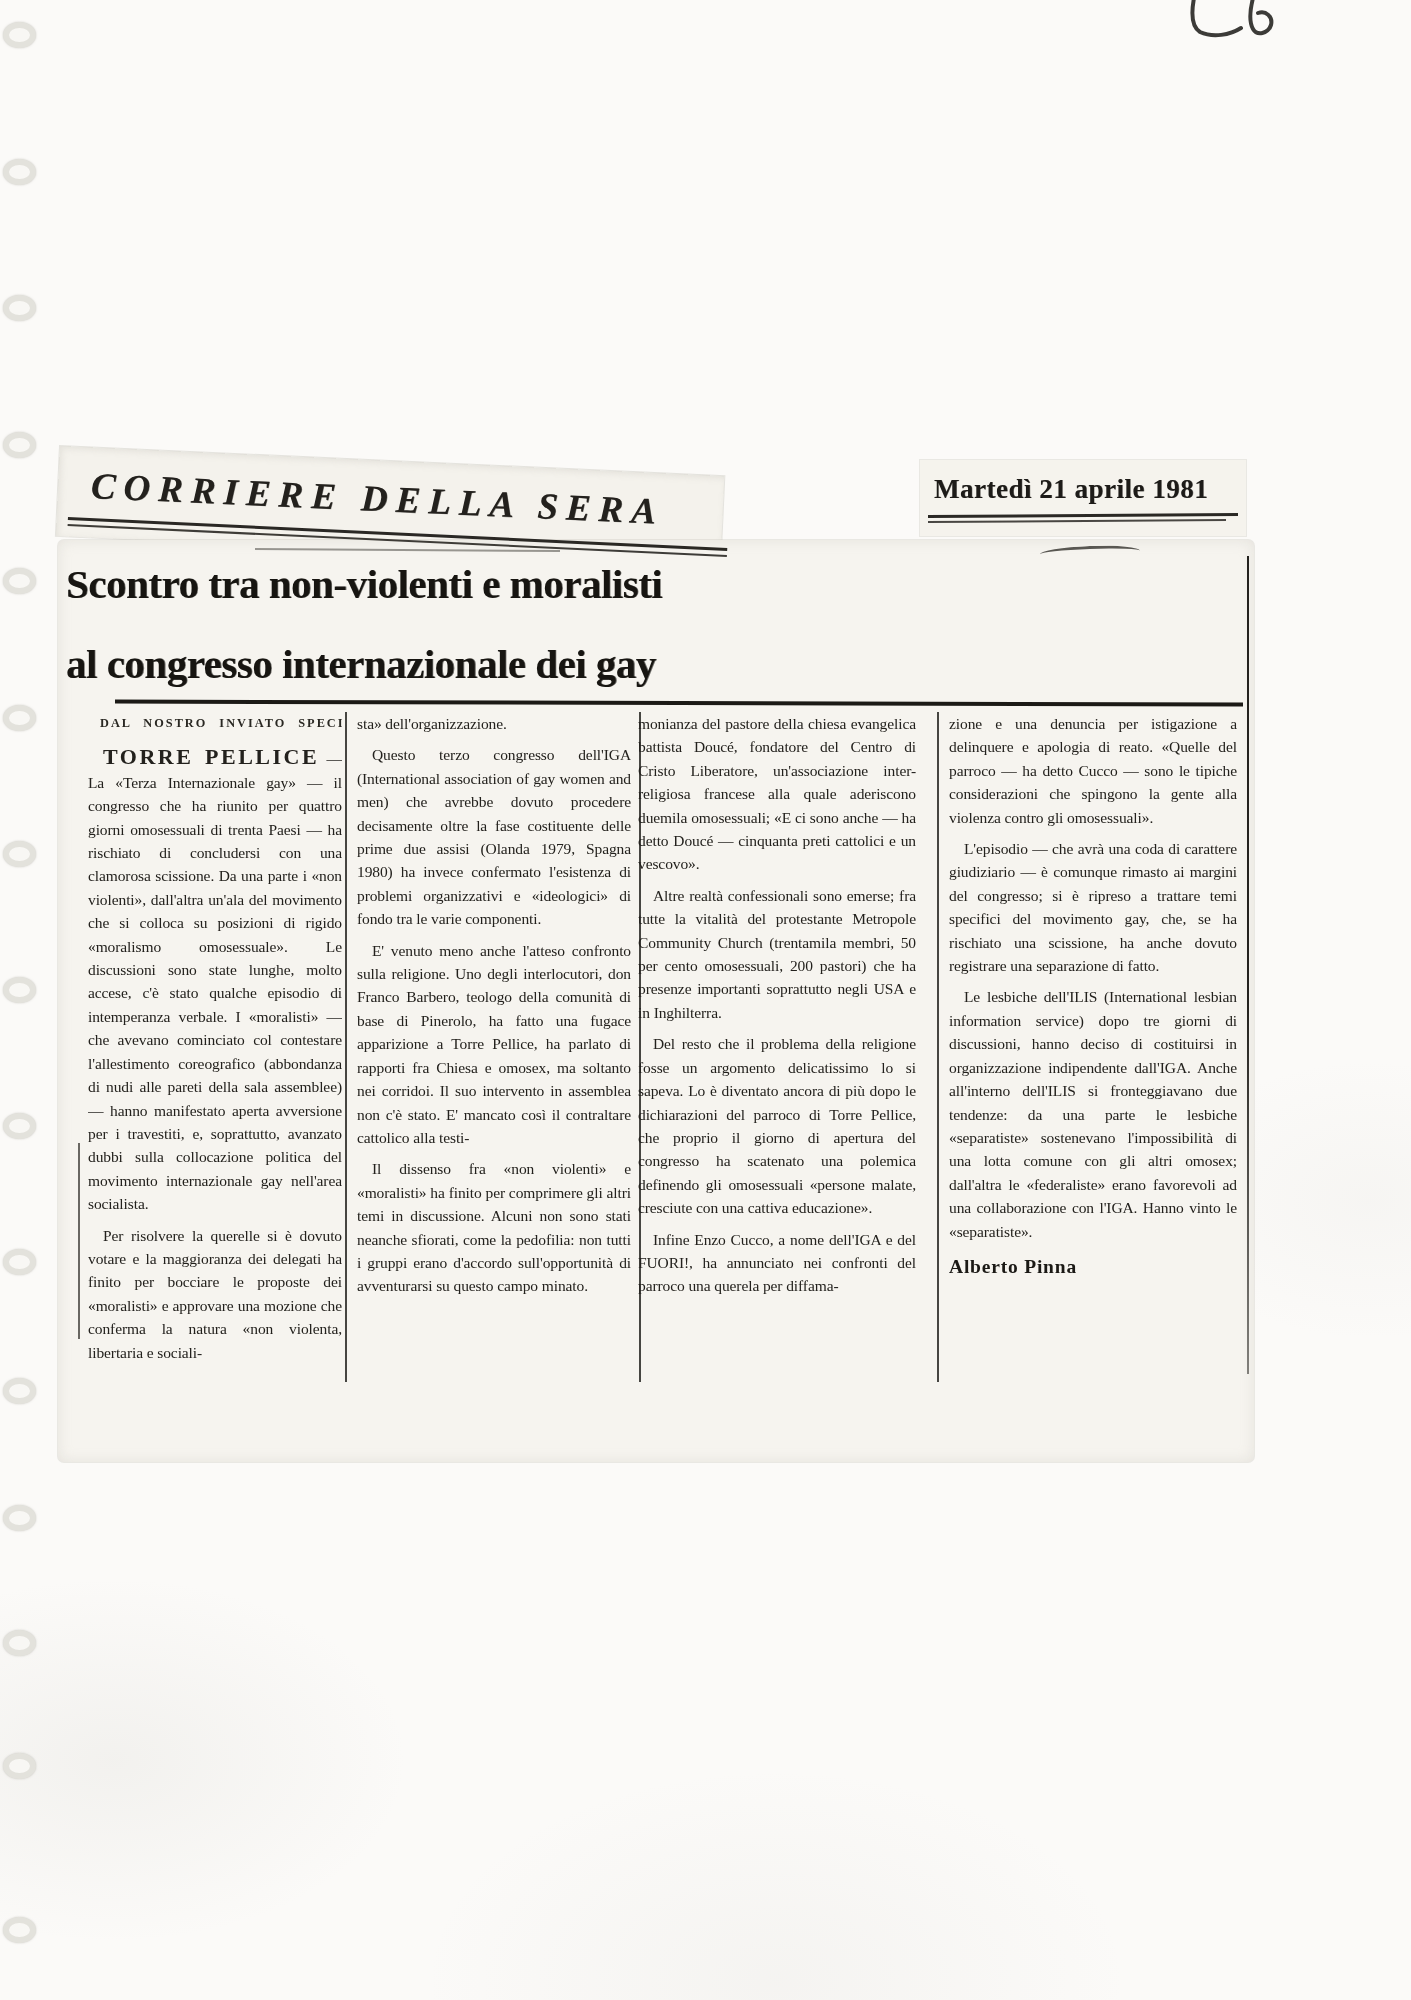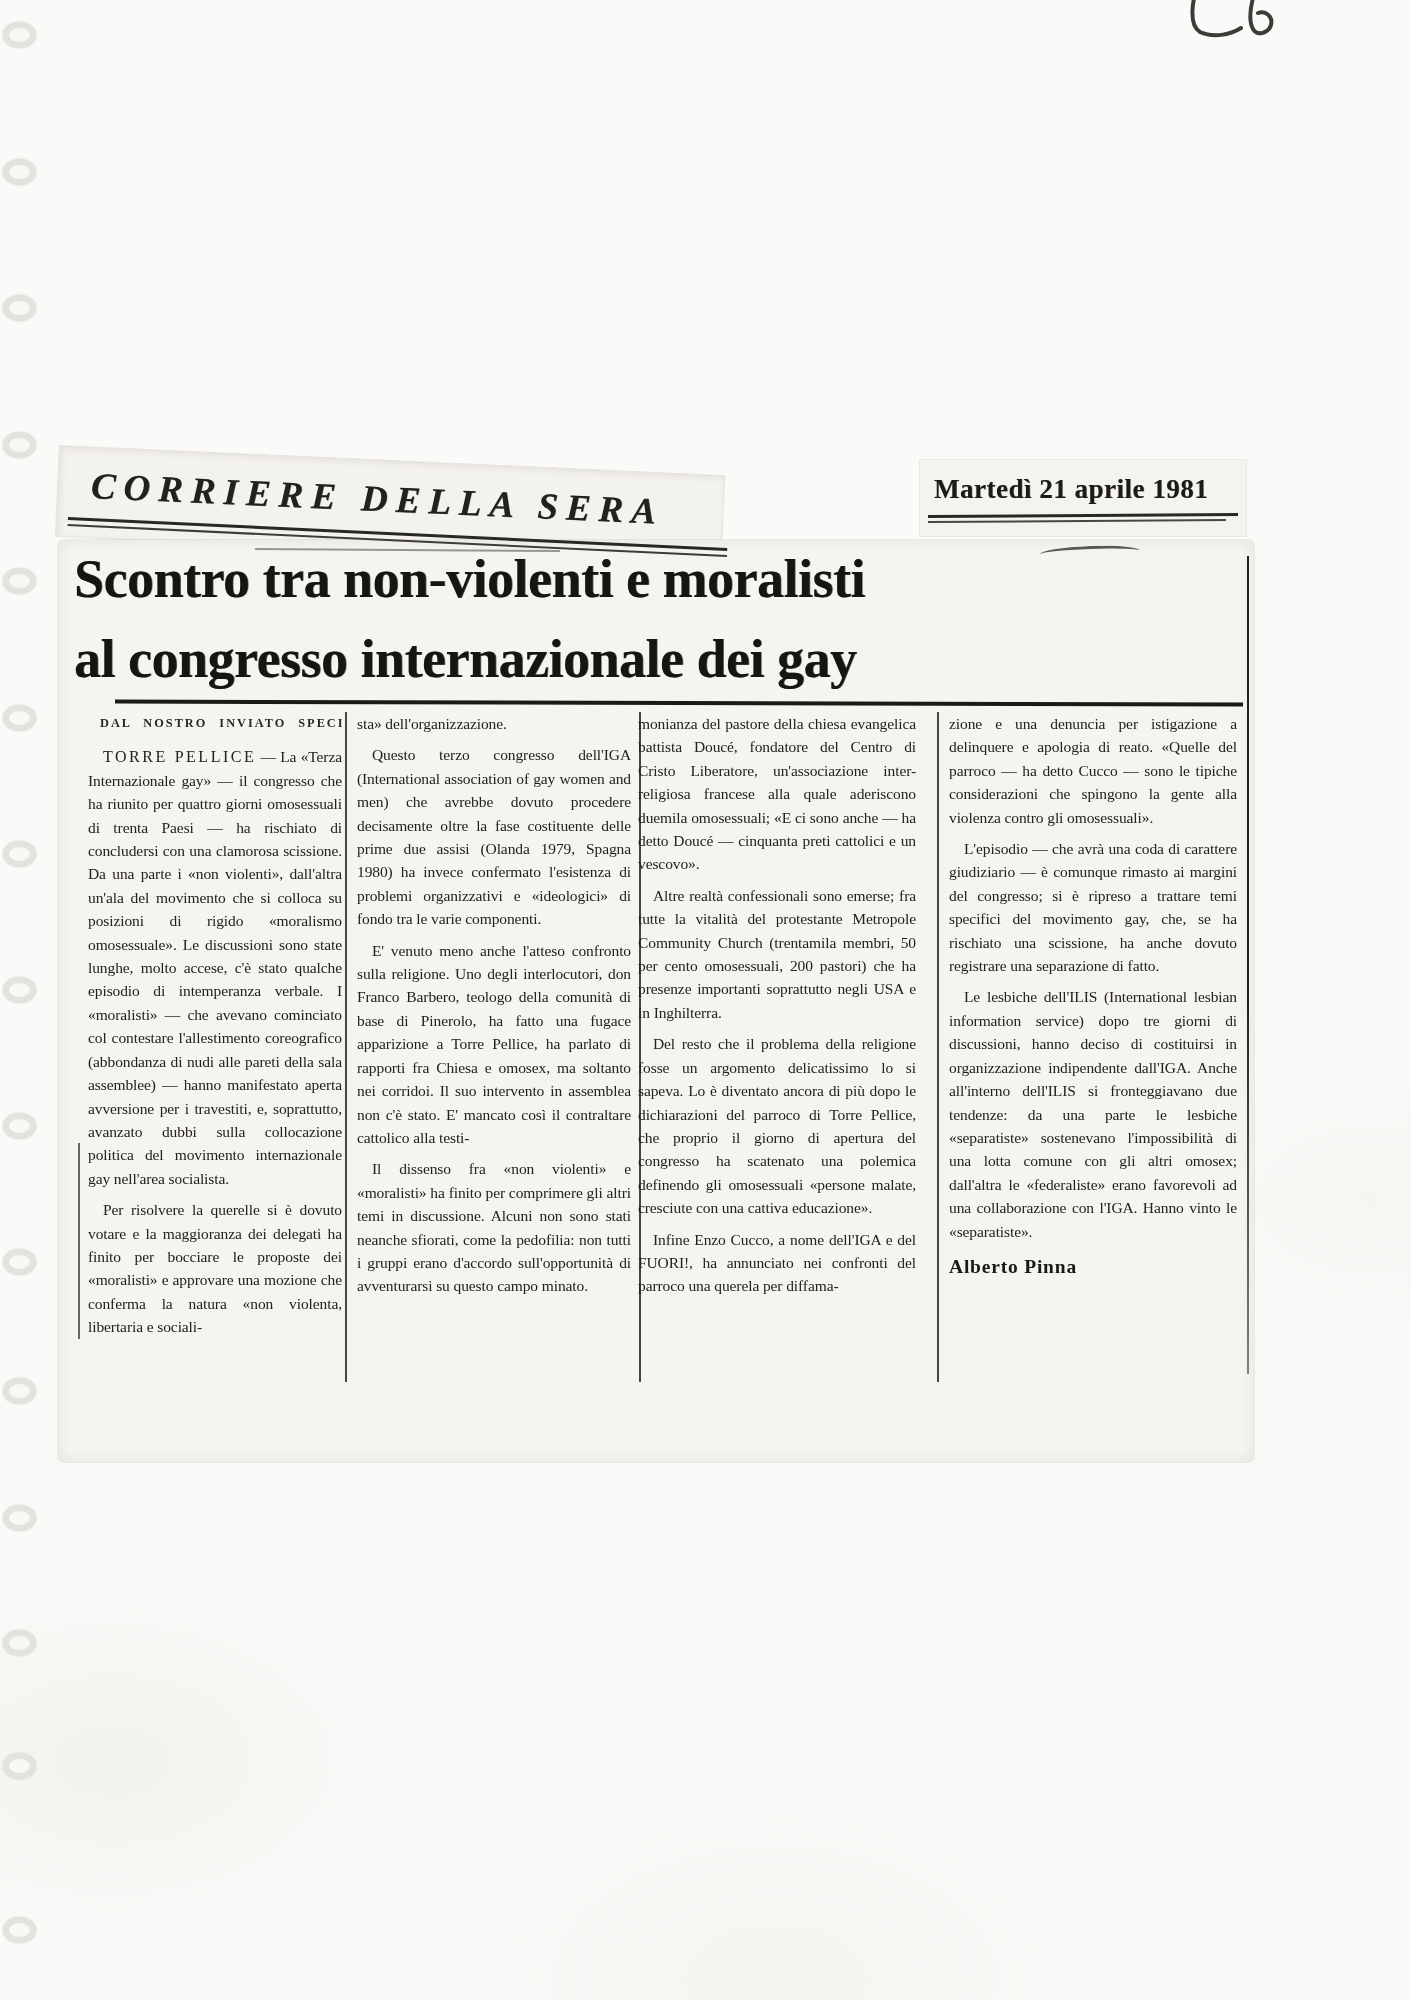--- a/index.html
+++ b/index.html
@@ -60,23 +60,24 @@
     position:absolute;left:934px;top:474px;
     font-weight:bold;font-size:27px;letter-spacing:.5px;color:#1d1b18;
     text-shadow:.5px .3px 0 rgba(25,23,20,.5);white-space:nowrap;
   }
   .date-rule{position:absolute;left:928px;top:514px;width:310px;transform:rotate(-.4deg);}
   .date-rule i{display:block;background:#2a2824;}
   .date-rule i:nth-child(1){height:2.5px;margin-bottom:3px;}
   .date-rule i:nth-child(2){height:2px;opacity:.85;width:96%;}
   
   .headline-line{
-    position:absolute;left:74px;white-space:nowrap;
-    font-weight:bold;font-size:54px;letter-spacing:-.5px;color:#171511;
+    position:absolute;left:66px;white-space:nowrap;
+    font-weight:bold;font-size:41px;letter-spacing:-.5px;color:#171511;
     text-shadow:.8px .4px 0 rgba(22,20,16,.6);
+    margin-top:12px;
   }
   .hl1{top:548px;}
   .hl2{top:628px;}
   .headline-rule{position:absolute;left:115px;top:701px;width:1128px;height:3.5px;background:#1c1a16;transform:rotate(.15deg);}
   
   .v-rule{position:absolute;width:2px;background:#2e2c28;}
   .vr-right{left:1247px;top:556px;height:818px;width:2.2px;background:linear-gradient(#24221e 0 55%, rgba(36,34,30,.55));}
   .vr-left-stub{left:78px;top:1143px;height:196px;opacity:.75;background:#3a3833;}
   .divider{position:absolute;top:712px;height:670px;width:1.8px;background:#2e2c29;opacity:.88;}
   .d1{left:345px;} .d2{left:639px;} .d3{left:937px;}
@@ -90,21 +91,21 @@
   .col p.cont{text-indent:0;}
   .c0{left:88px;width:254px;height:742px;}
   .c1{left:357px;width:274px;height:676px;}
   .c2{left:638px;width:278px;height:676px;}
   .c3{left:949px;width:288px;height:700px;}
   .kicker{
     text-indent:0 !important;text-align:left;
     font-size:12.3px;font-weight:bold;letter-spacing:2px;word-spacing:7px;
     margin:0 0 10px 12px !important;color:#2a2823;white-space:nowrap;
   }
-  .lead{font-weight:normal;font-size:16px;letter-spacing:2.5px;}
+  .lead{font-weight:bold;font-size:22px;letter-spacing:2.5px;}
   .byline{
     text-indent:0 !important;
     font-weight:bold;font-size:19.5px;letter-spacing:.8px;
     margin-top:12px !important;padding-right:6px;color:#1b1915;
   }
   
   .hand{position:absolute;left:1185px;top:-2px;width:106px;height:52px;}
 </style>
 </head>
 <body>

